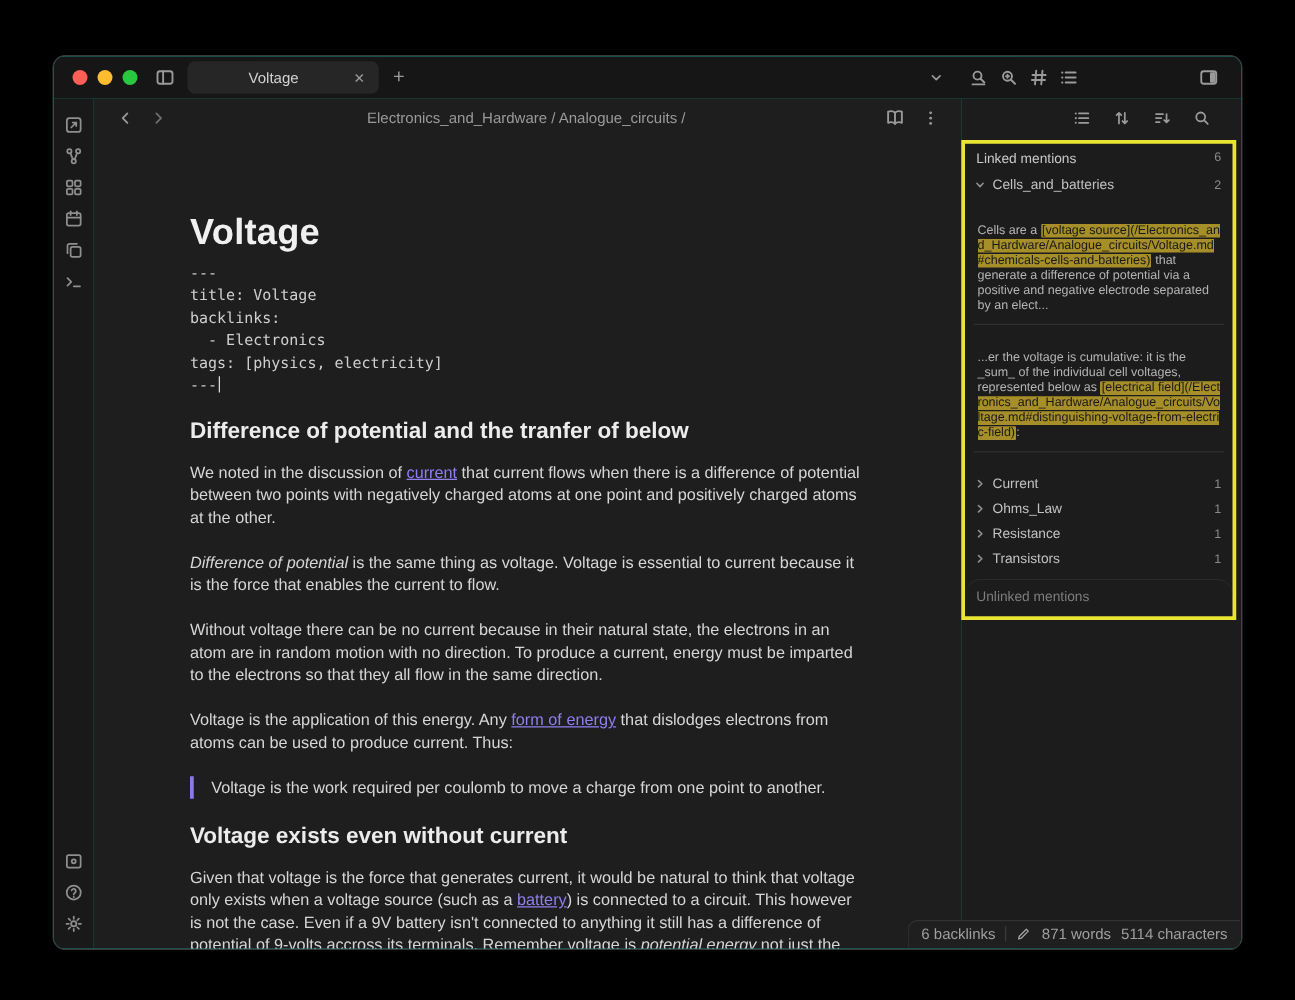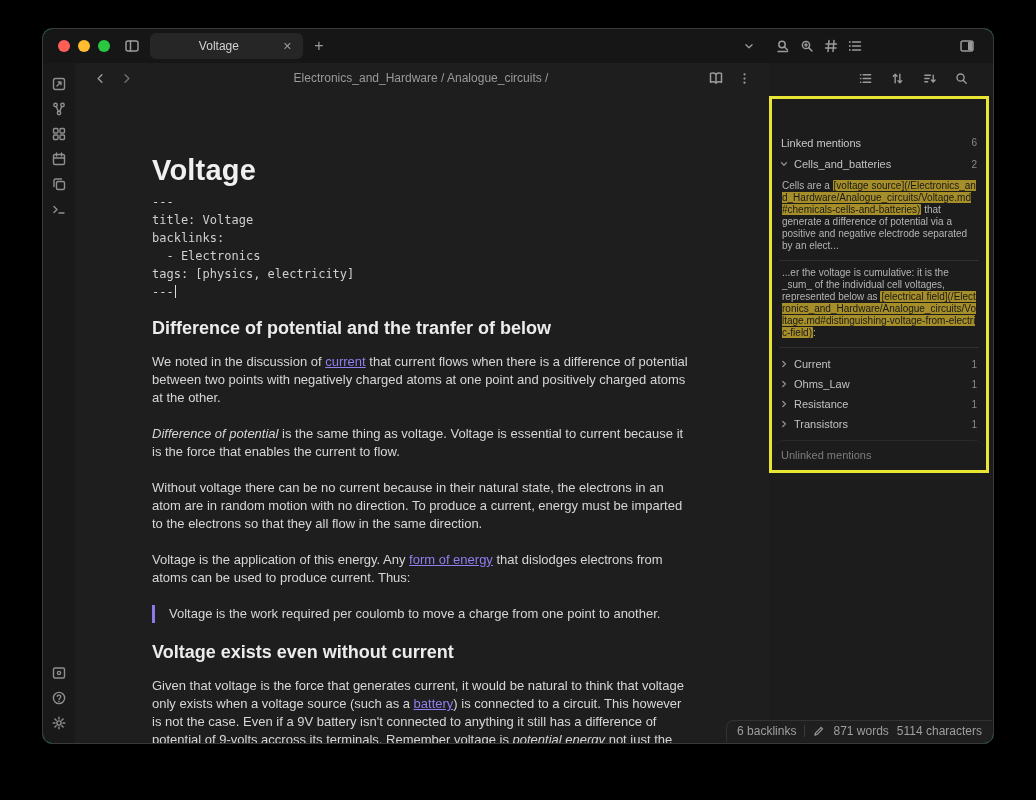--- a/index.html
+++ b/index.html
@@ -1,18 +1,18 @@
 <!DOCTYPE html>
 <html><head>
 <meta charset="utf-8">
 <style>
   * { margin:0; padding:0; box-sizing:border-box; }
   html,body { width:1036px; height:800px; background:#000; font-family:"Liberation Sans",sans-serif; overflow:hidden; }
 
-  .window { position:absolute; left:42px; top:28px; width:952px; height:716px;
+  .window { position:absolute; left:42px; top:44px; width:952px; height:716px;
             background:#14b8a6; border:1px solid #3a3a3a; border-radius:10px;
             overflow:hidden; display:flex; flex-direction:column;
             box-shadow:0 12px 40px rgba(0,0,0,.7); }
 
   
   .titlebar { flex:none; height:34px; background:#161616; display:flex; align-items:center; position:relative; }
   .traffic { display:flex; gap:8px; padding-left:15px; }
   .tl { width:12px; height:12px; border-radius:50%; }
   .tl.red{background:#ff5f57}.tl.yellow{background:#febc2e}.tl.green{background:#28c840}
   .tb-icon { width:24px; height:24px; display:flex; align-items:center; justify-content:center; color:#9a9a9a; border-radius:4px; cursor:pointer; }
@@ -58,29 +58,29 @@
   .quote p { margin:0; }
   em { font-style:italic; }
 
   
   .sidebar { flex:none; width:224px; background:#1c1c1c; position:relative; display:flex; flex-direction:column; }
   .sb-toolbar { flex:none; height:31px; display:flex; align-items:center; justify-content:flex-end;
                 gap:12px; padding-right:22px; }
   .sb-toolbar .tb-icon { width:20px; height:20px; }
 
   .annotation-box { margin:2px 4px 0 0; border:3px solid #e8e632; background:#1c1c1c; }
-  .bl-header { display:flex; align-items:flex-start; padding:6px 9px 5px; font-size:11px; color:#c9c9c9; cursor:pointer;margin-top:32px; }
+  .bl-header { display:flex; align-items:flex-start; padding:6px 9px 5px; font-size:11px; color:#c9c9c9; cursor:pointer; }
   .bl-header .count { margin-left:auto; color:#8a8a8a; font-size:10px; }
   .bl-group-header { display:flex; align-items:center; gap:5px; padding:4px 9px 4px 7px;
                      font-size:11px; color:#c2c2c2; cursor:pointer; }
   .bl-group-header .count { margin-left:auto; color:#8a8a8a; font-size:10px; }
   .chev { width:10px; height:10px; flex:none; }
   svg.chv { stroke:#8f8f8f; fill:none; stroke-width:1.3; stroke-linecap:round; stroke-linejoin:round; }
 
-  .bl-result { margin:0 7px; padding:6px 3px 8px; border-bottom:1px solid #2f2f2f;
+  .bl-result { margin:15px 7px; padding:6px 3px 8px; border-bottom:1px solid #2f2f2f;
                font-size:10px; line-height:12px; color:#b4b4b4; cursor:pointer; }
   .bl-result:first-of-type { border-top:1px solid #2f2f2f; }
   .hl { background:#a68e29; color:#191919; border-radius:1px; padding:0 1px; word-break:break-all; }
   .bl-unlinked { margin-top:6px; border-top:1px solid #2a2a2a; padding:8px 9px 9px; font-size:11px; color:#7d7d7d; cursor:pointer;border-radius:13px; }
 
   
   .statusbar { position:absolute; right:1px; bottom:1px; display:flex; align-items:center; gap:8px;
                background:#1f1f1f; border:1px solid #323232; border-right:none; border-bottom:none;
                border-top-left-radius:8px; padding:3px 10px 4px; font-size:12px; color:#9f9f9f; z-index:9; }
   .sb-div { width:1px; height:12px; background:#3a3a3a; }

